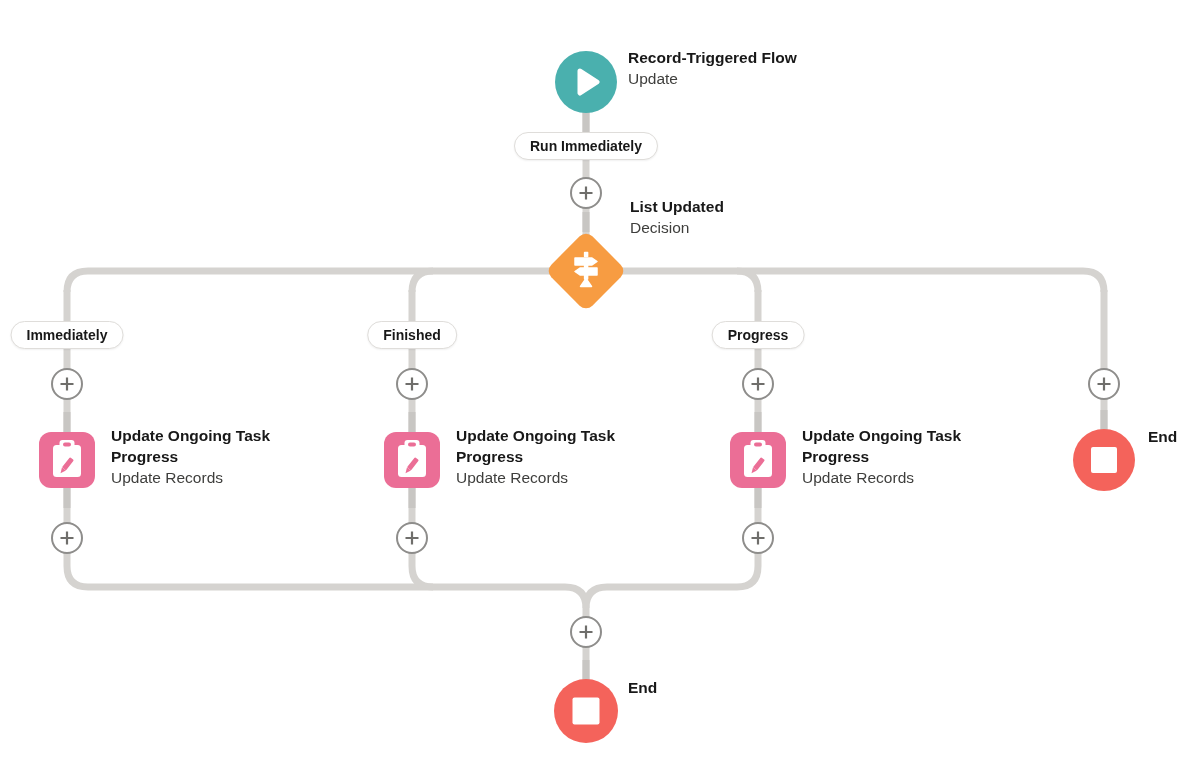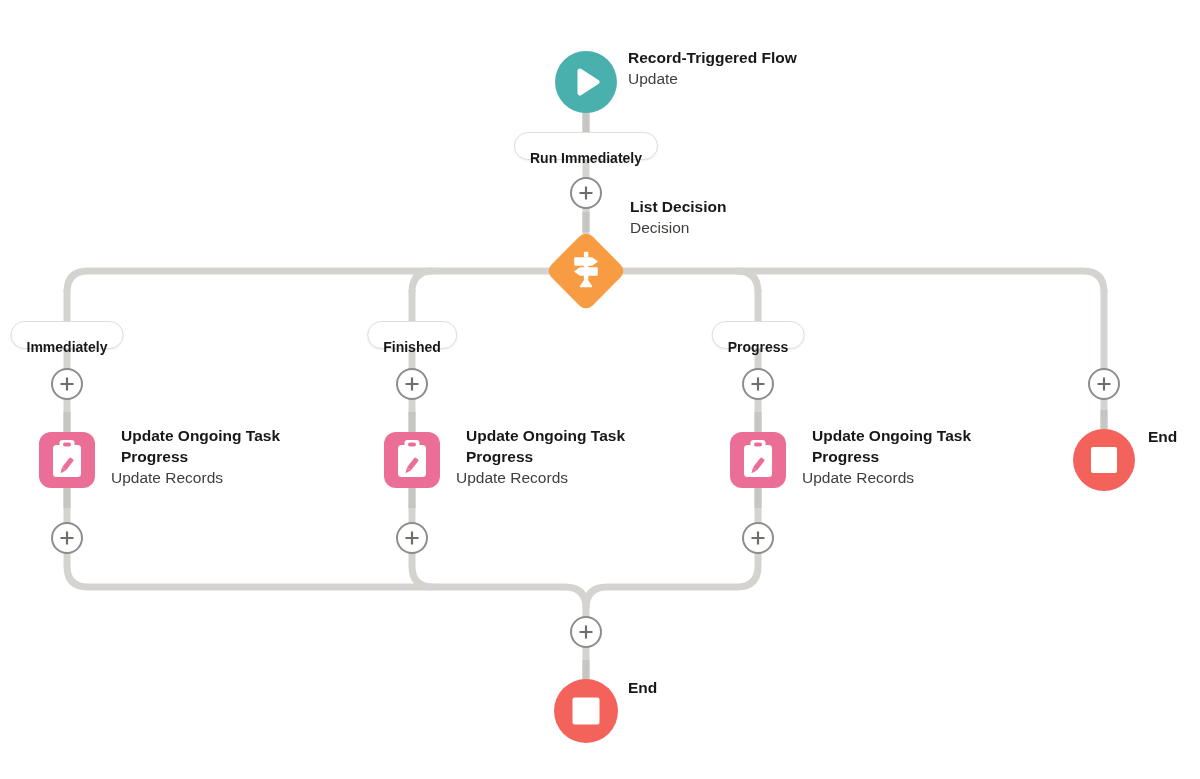--- a/index.html
+++ b/index.html
@@ -24,38 +24,38 @@
   }
   .diamond-node svg { transform:rotate(-45deg); }
   .sq-node {
     position:absolute; width:56px; height:56px; border-radius:12px;
     background:#EB6E96; display:flex; align-items:center; justify-content:center;
   }
 
   
   .pill {
     position:absolute; transform:translateX(-50%);
-    height:28px; line-height:26px; padding:12px 15px;
+    height:28px; line-height:26px; padding:0 15px;
     background:#ffffff; border:1px solid #DFDDDA; border-radius:15px;
     font-size:14px; font-weight:bold; color:#181818; white-space:nowrap;
     box-shadow:0 1px 2px rgba(0,0,0,0.06);
   }
 
   
   .plus {
     position:absolute; width:32px; height:32px; border-radius:50%;
     background:#ffffff; border:2.5px solid #8E8D8B;
     display:flex; align-items:center; justify-content:center; cursor:pointer;
   }
 
   
   .node-label { position:absolute; font-size:15.5px; line-height:21px; }
   .node-label .t { font-weight:bold; color:#181818; }
   .node-label .s { color:#3E3E3C; }
-  .node-label.wrap .t { width:200px;margin-left:10px; }
+  .node-label.wrap .t { width:200px; }
 </style>
 </head>
 <body>
 
 <div id="canvas">
 
   <svg class="connectors" width="1200" height="779" viewBox="0 0 1200 779">
     <g stroke="#D5D3D0" stroke-width="7" fill="none">
 
       <path d="M586 84 V236"></path>
@@ -107,21 +107,21 @@
         <rect x="20.6" y="3.5" width="3" height="4"></rect>
         <path d="M11 9 H28 L33 12.5 L28 16 H11 Z"></path>
         <rect x="20.6" y="16" width="3" height="3"></rect>
         <path d="M33 19 H16 L11 22.5 L16 26 H33 Z"></path>
         <rect x="20.6" y="26" width="3" height="4"></rect>
         <path d="M22 29.5 L16.5 37.5 H27.5 Z"></path>
       </g>
     </svg>
   </div>
   <div class="node-label" style="left:630px; top:196px;">
-    <div class="t">List Decision</div>
+    <div class="t">List Updated</div>
     <div class="s">Decision</div>
   </div>
 
   <div class="pill" style="left:67px;  top:321px;">Immediately</div>
   <div class="pill" style="left:412px; top:321px;">Finished</div>
   <div class="pill" style="left:758px; top:321px;">Progress</div>
 
   <div class="plus" style="left:51px;  top:368px;">
     <svg width="16" height="16" viewBox="0 0 16 16">
       <path d="M8 1.5 V14.5 M1.5 8 H14.5" stroke="#6F6E6B" stroke-width="2.2"></path>

